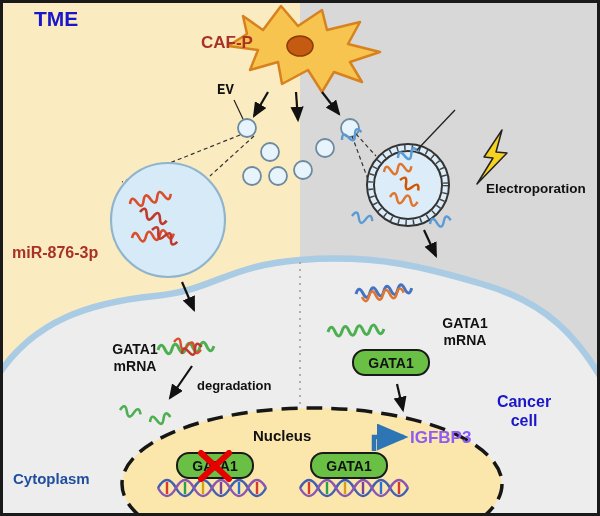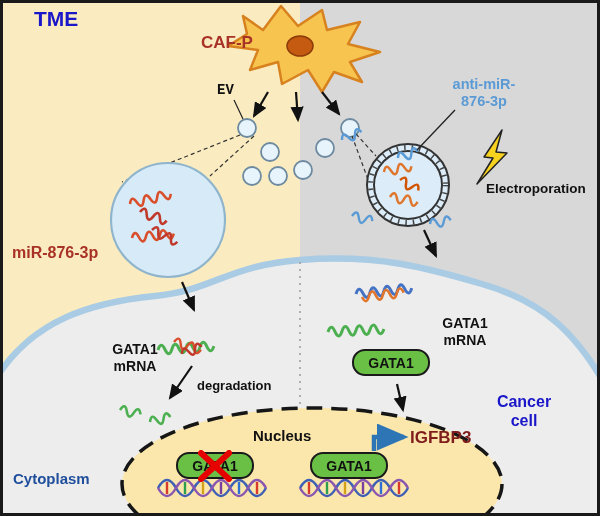--- a/index.html
+++ b/index.html
@@ -13,21 +13,21 @@
   .lbl-tme{left:10px;top:6px;font-size:21px;color:#1a16c9;margin-left:24px;}
   .lbl-cafp{left:167px;top:33px;font-size:17px;color:#a93226;margin-left:34px;}
   .lbl-ev{left:217px;top:82px;font-size:14px;font-family:Liberation Mono, monospace;}
   .lbl-antimir{left:424px;top:76px;width:120px;text-align:center;font-size:14.5px;color:#5b9bd5;}
   .lbl-electro{left:456px;top:181px;font-size:13.5px;padding-left:30px;}
   .lbl-mir{left:12px;top:243px;font-size:16px;color:#a93226;}
   .lbl-gata1-mrna-left{left:103px;top:341px;width:64px;text-align:center;font-size:14px;}
   .lbl-degradation{left:197px;top:378px;font-size:13px;}
   .lbl-gata1-mrna-right{left:433px;top:315px;width:64px;text-align:center;font-size:14px;}
   .lbl-nucleus{left:253px;top:411px;font-size:15px;margin-top:16px;}
-  .lbl-igfbp3{left:410px;top:428px;font-size:17px;color:#7f1d1d;}
+  .lbl-igfbp3{left:410px;top:428px;font-size:17px;color:#8b5cf6;}
   .lbl-cytoplasm{left:13px;top:470px;font-size:15px;color:#1f4e9c;}
   .lbl-cancercell{left:474px;top:392px;width:100px;text-align:center;font-size:16px;color:#1a16c9;}
   .gbox{
     position:absolute;z-index:3;background:#6abf45;border:2px solid #1a1a1a;border-radius:13px;
     display:flex;align-items:center;justify-content:center;font-weight:700;font-size:14px;color:#111;
     box-sizing:border-box;
   }
   .gbox-cyto{left:352px;top:349px;width:78px;height:27px;}
   .gbox-nuc-left{left:176px;top:452px;width:78px;height:27px;}
   .gbox-nuc-right{left:310px;top:452px;width:78px;height:27px;}
@@ -159,22 +159,20 @@
 
     <path d="M374 451 L374 437 L404 437" fill="none" stroke="#2e75b6" stroke-width="4.5" marker-end="url(#ahb)"></path>
 
     <use href="#dna" transform="translate(158,480)"></use>
     <use href="#dna" transform="translate(300,480)"></use>
   </svg>
 
   <div class="lbl lbl-tme">TME</div>
   <div class="lbl lbl-cafp">CAF-P</div>
   <div class="lbl lbl-ev">EV</div>
-  <div class="lbl lbl-antimir">anti-miR-
-876-3p</div>
   <div class="lbl lbl-electro">Electroporation</div>
   <div class="lbl lbl-mir">miR-876-3p</div>
   <div class="lbl lbl-gata1-mrna-left">GATA1
 mRNA</div>
   <div class="lbl lbl-degradation">degradation</div>
   <div class="lbl lbl-gata1-mrna-right">GATA1
 mRNA</div>
   <div class="lbl lbl-nucleus">Nucleus</div>
   <div class="lbl lbl-igfbp3">IGFBP3</div>
   <div class="lbl lbl-cancercell">Cancer

